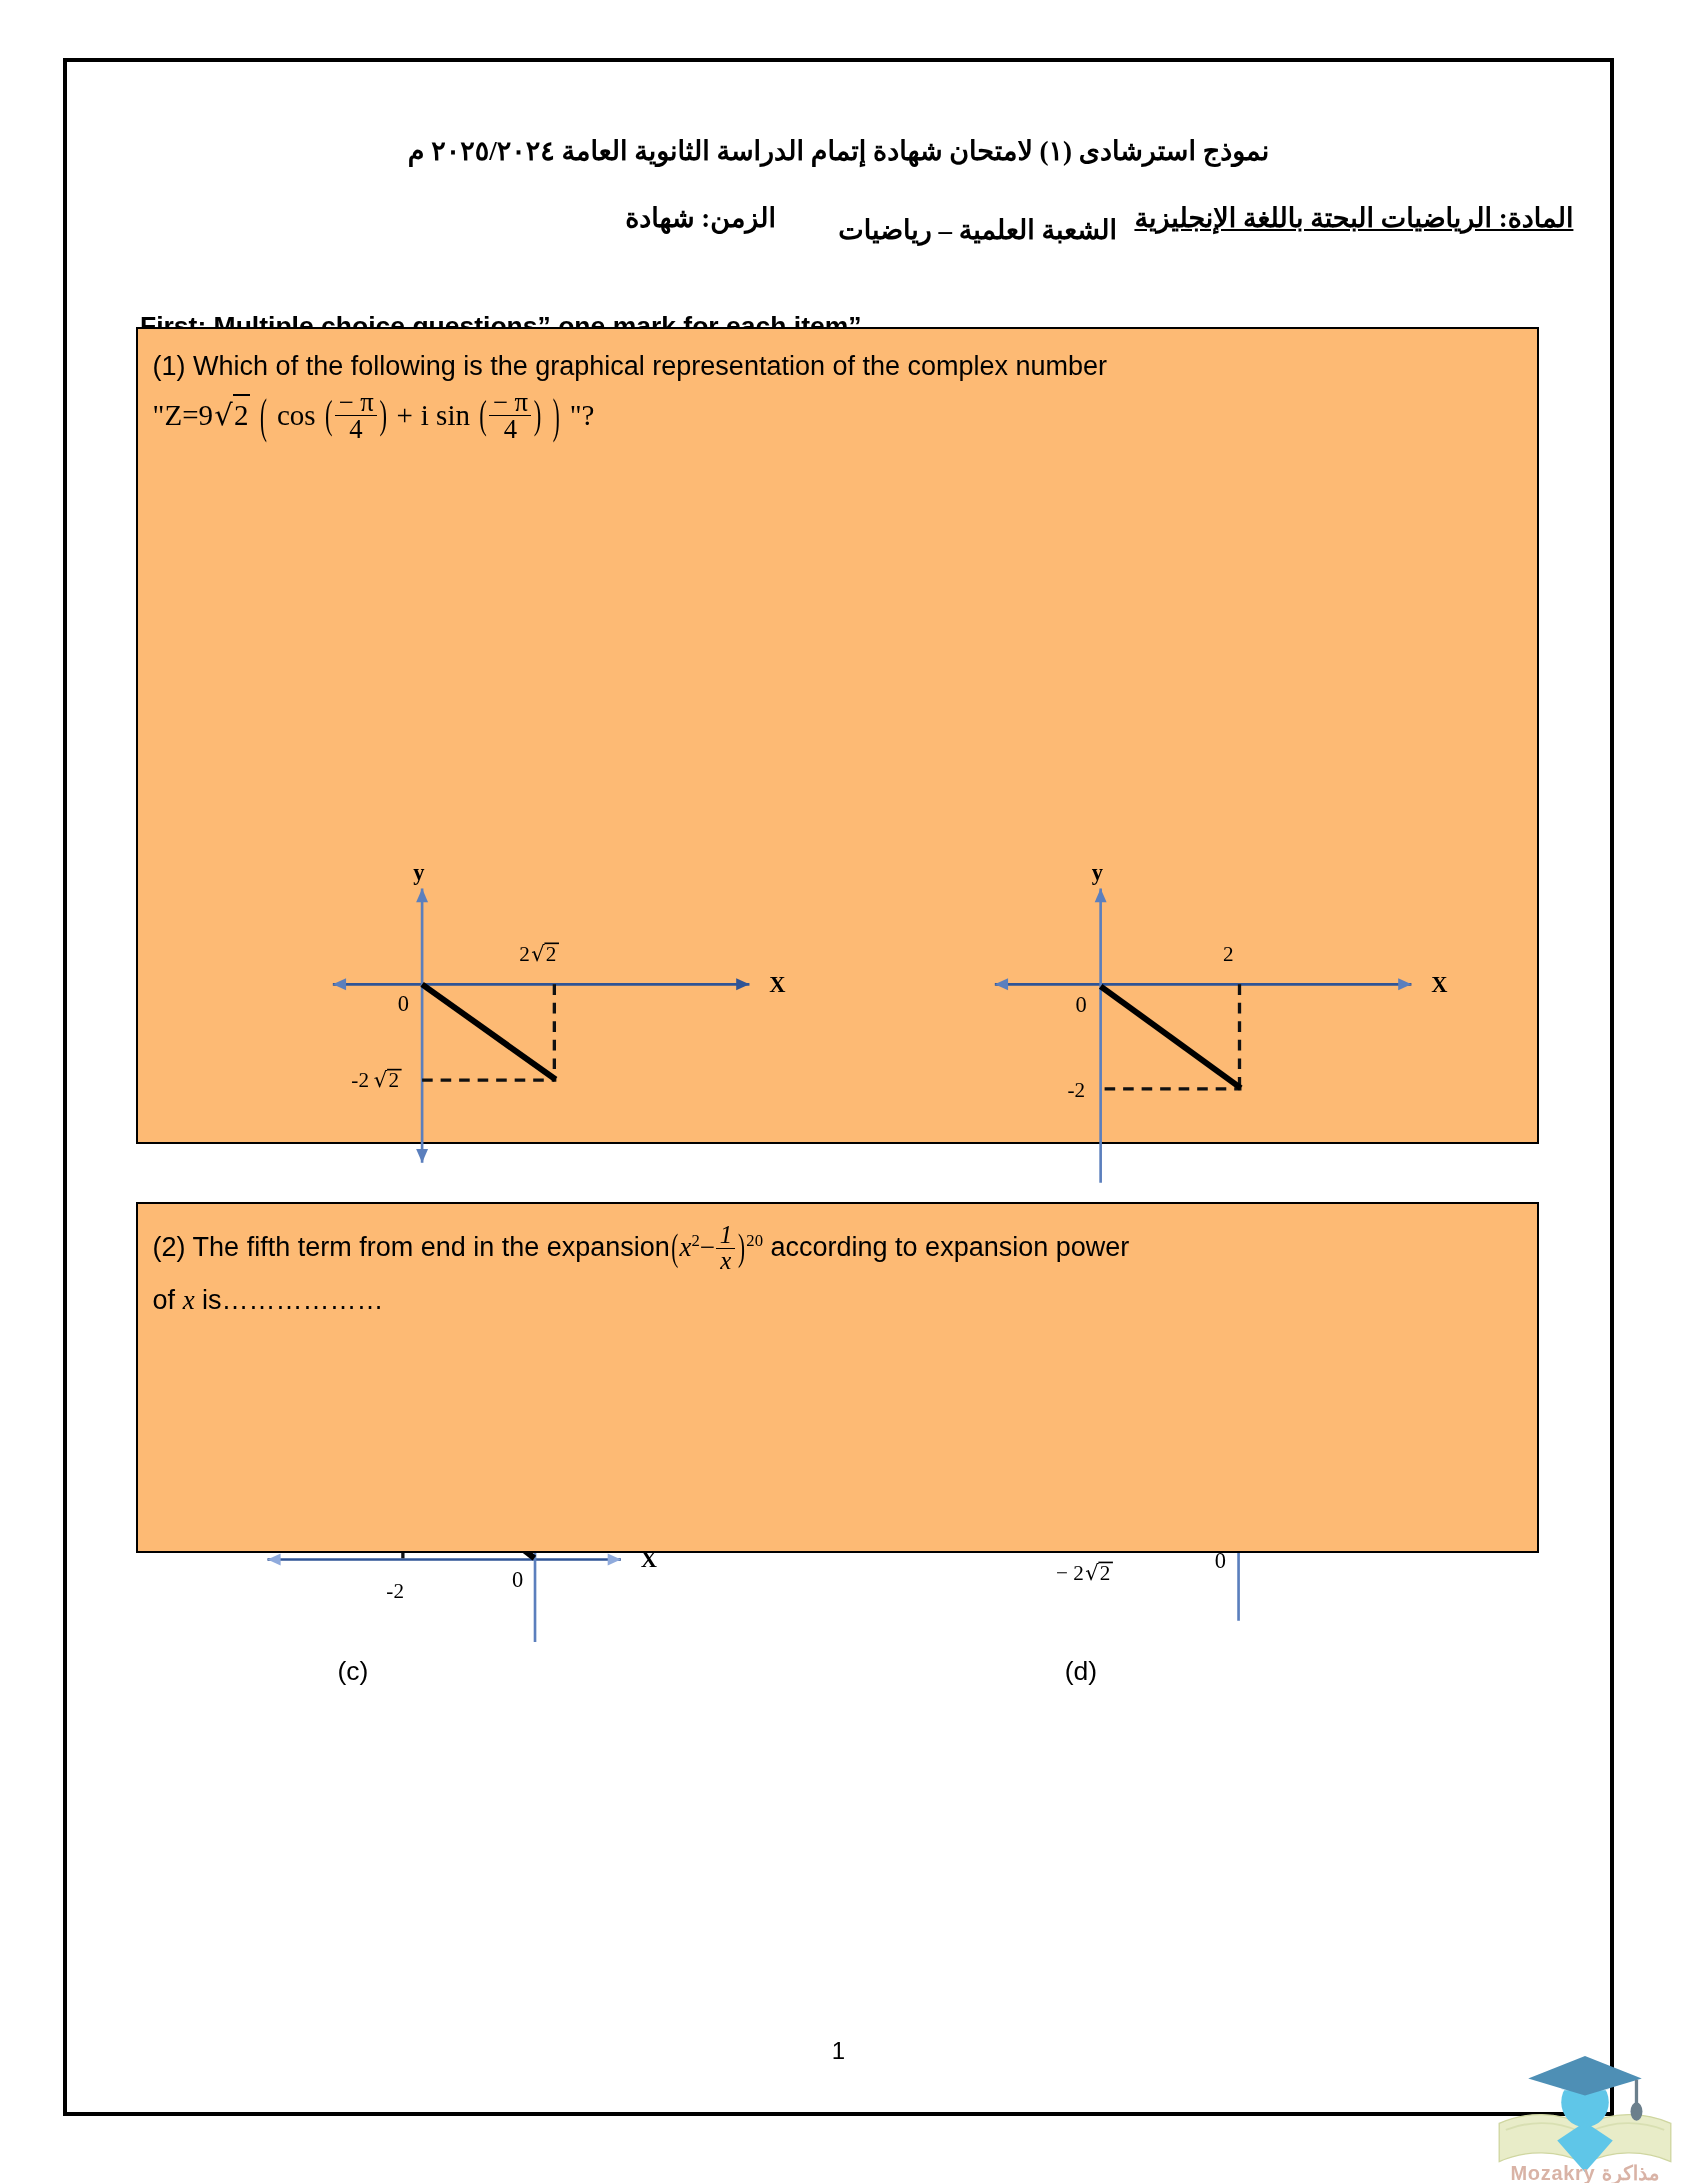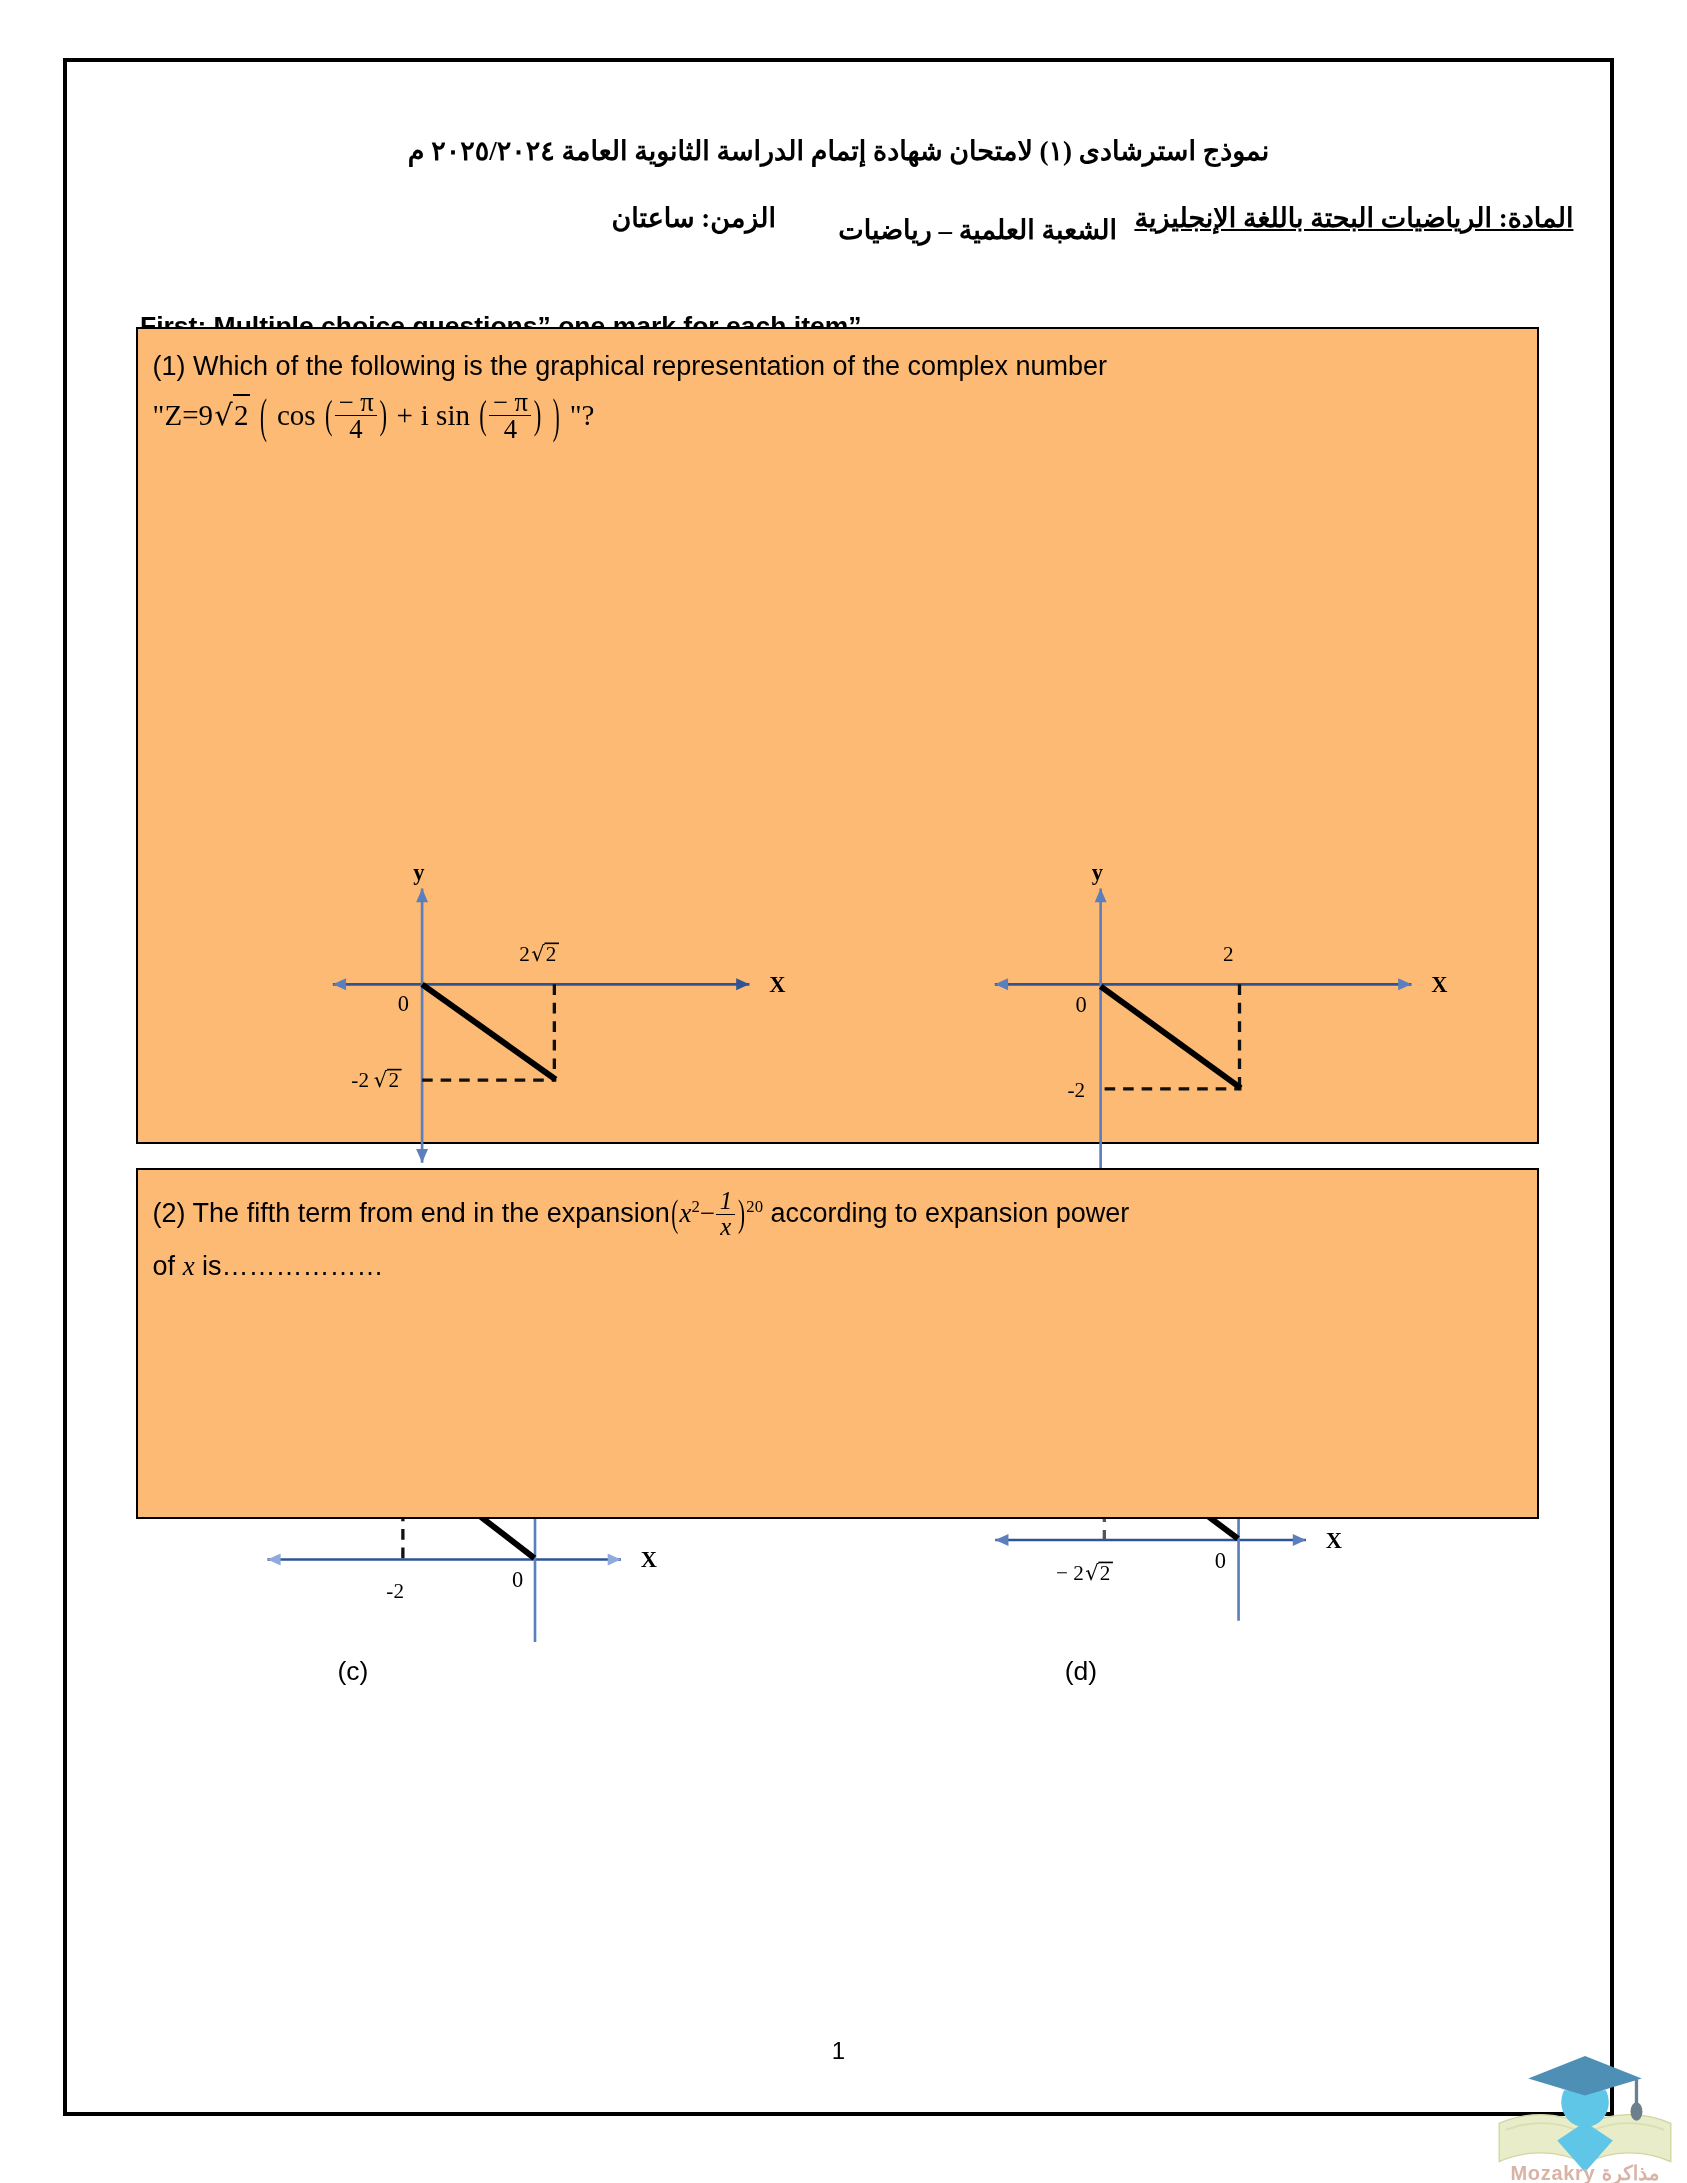--- a/index.html
+++ b/index.html
@@ -96,21 +96,21 @@
   }
 
   
   .qbox {
     position: absolute;
     border: 2.6px solid #000000;
     box-sizing: border-box;
     background: #fdba74;
   }
   #qbox-1 { left: 69px; top: 265px;  width: 1403px; height: 817px; }
-  #qbox-2 { left: 69px; top: 1106px; width: 1403px; height: 351px;  }
+  #qbox-2 { left: 69px; top: 1140px; width: 1403px; height: 351px;  }
 
   .qtext {
     position: absolute;
     font-family: "Liberation Sans", sans-serif;
     font-size: 27px;
     line-height: 1.35;
     color: #000;
   }
 
   
@@ -214,21 +214,21 @@
 <body>
 
 <div class="page-frame">
   <div class="page-inner">
 
     <div class="hdr-title">نموذج استرشادى (١) لامتحان شهادة إتمام الدراسة الثانوية العامة ٢٠٢٥/٢٠٢٤ م</div>
 
     <div class="hdr-row2">
       <span class="hdr-subject">المادة: الرياضيات البحتة باللغة الإنجليزية</span>
       <span class="hdr-branch">الشعبة العلمية – رياضيات</span>
-      <span class="hdr-time">الزمن: ساعتان</span>
+      <span class="hdr-time">الزمن: شهادة</span>
     </div>
 
     <div class="section-heading">First: Multiple choice questions” one mark for each item”</div>
 
     <div class="qbox" id="qbox-1">
 
       <div class="qtext" style="left:14.6px; top:18.5px; width:1350px;">(1) Which of the following is the graphical representation of the complex number</div>
 
       <div class="qtext" style="left:14.6px; top:61px; font-size:29px;">
         <span class="mser">"</span><span class="mser">Z=9</span><span class="radical"><span class="rsign">√</span><span style="border-top:2px solid #000; display:inline-block; padding:0 1.3px;" class="mser">2</span></span>

